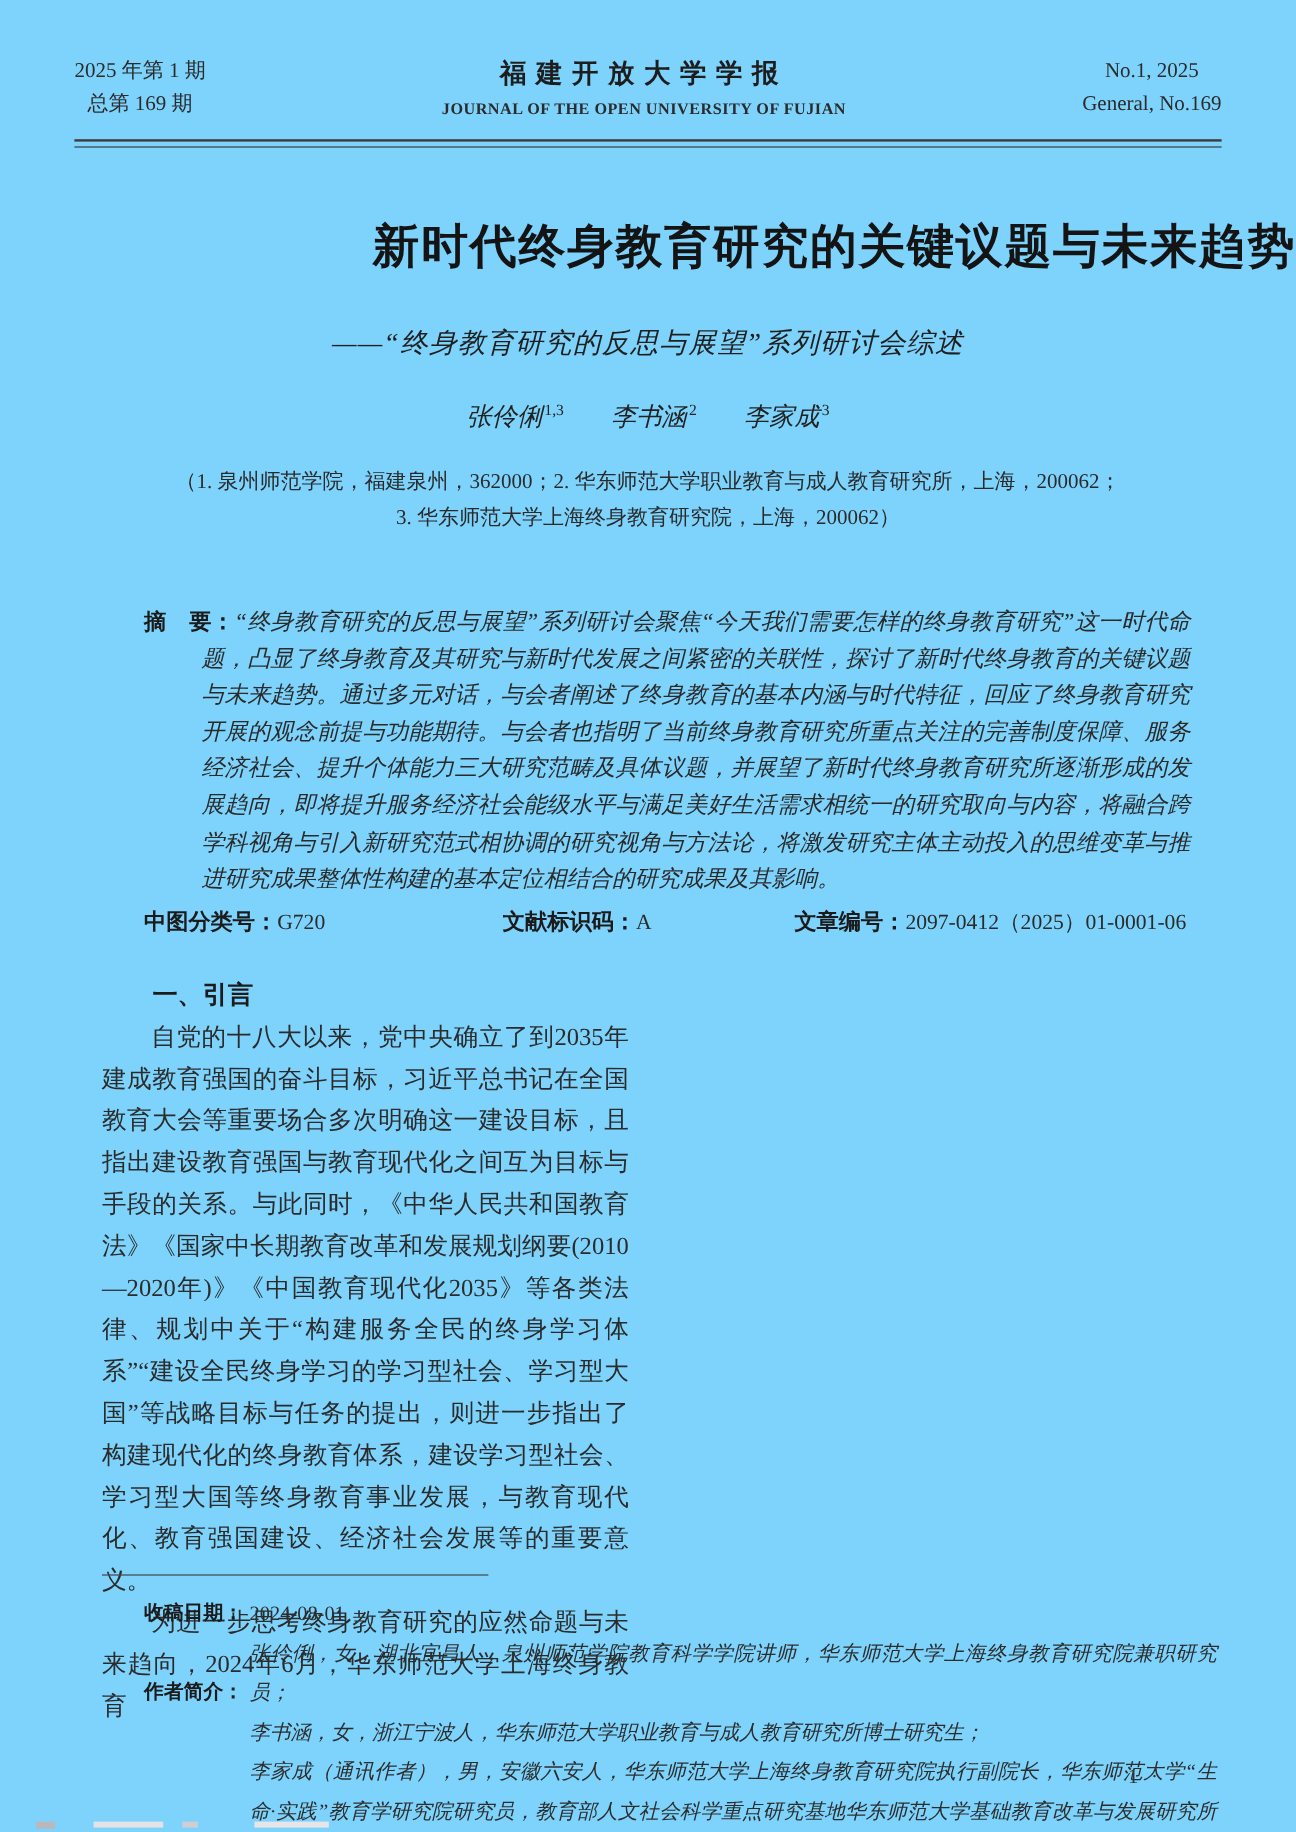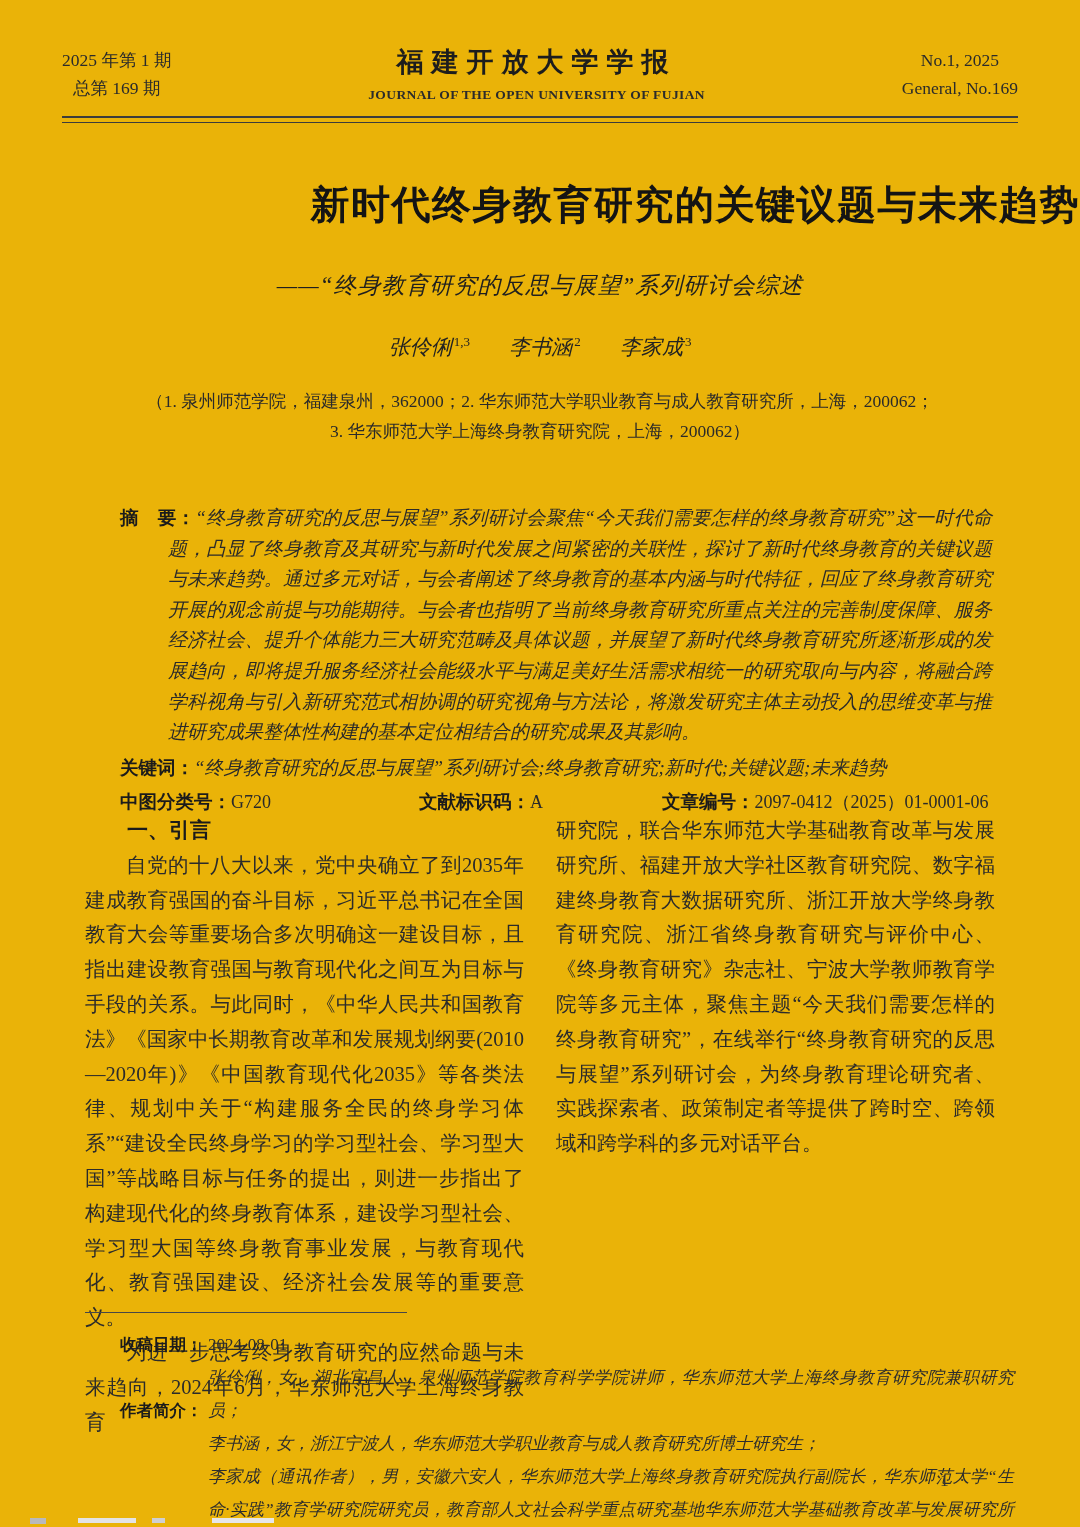--- a/index.html
+++ b/index.html
@@ -1,30 +1,30 @@
 <!DOCTYPE html>
 <html><head>
 <meta charset="utf-8">
 <style>
   html,body { margin:0; padding:0; background:#ffffff; }
   .page {
     position:relative; width:1080px; height:1527px; margin:0 auto;
-    background:#eab308; color:#262626; overflow:hidden;
+    background:#7dd3fc; color:#262626; overflow:hidden;
     font-family:"Liberation Serif","DejaVu Serif",serif;
   }
   
   .masthead {
     position:absolute; top:44px; left:62px; right:62px;
     display:flex; justify-content:space-between; align-items:center;
   }
   .mast-side { font-size:17.5px; line-height:28px; text-align:center; color:#2b2b2b; white-space:nowrap; }
   .mast-center { text-align:center; }
   .journal-cn {
     font-family:"Liberation Sans","DejaVu Sans",sans-serif;
-    font-size:27px; font-weight:700; letter-spacing:8px; color:#1d1d1d;text-align:center;
+    font-size:22px; font-weight:700; letter-spacing:8px; color:#1d1d1d;text-align:center;
   }
   .journal-en {
     margin-top:7px; font-size:13.5px; font-weight:700; letter-spacing:0.4px; color:#2b2b2b;
   }
   .double-rule {
     position:absolute; left:62px; right:62px; top:116px; height:4px;
     border-top:2.5px solid #3c3c3c; border-bottom:1.2px solid #3c3c3c;
   }
   
   .art-title {
@@ -127,38 +127,34 @@
 
   <div class="affils">
     <div>（1. 泉州师范学院，福建泉州，362000；2. 华东师范大学职业教育与成人教育研究所，上海，200062；</div>
     <div>3. 华东师范大学上海终身教育研究院，上海，200062）</div>
   </div>
 
   <div class="front-matter">
     <div class="hang abstract-para">
       <span class="blabel">摘　要：</span><span class="abstract-text">“终身教育研究的反思与展望”系列研讨会聚焦“今天我们需要怎样的终身教育研究”这一时代命题，凸显了终身教育及其研究与新时代发展之间紧密的关联性，探讨了新时代终身教育的关键议题与未来趋势。通过多元对话，与会者阐述了终身教育的基本内涵与时代特征，回应了终身教育研究开展的观念前提与功能期待。与会者也指明了当前终身教育研究所重点关注的完善制度保障、服务经济社会、提升个体能力三大研究范畴及具体议题，并展望了新时代终身教育研究所逐渐形成的发展趋向，即将提升服务经济社会能级水平与满足美好生活需求相统一的研究取向与内容，将融合跨学科视角与引入新研究范式相协调的研究视角与方法论，将激发研究主体主动投入的思维变革与推进研究成果整体性构建的基本定位相结合的研究成果及其影响。</span>
     </div>
-    <div class="hang kw-para">
-      <span class="blabel">关键词：</span><span class="kw-text">“终身教育研究的反思与展望”系列研讨会;终身教育研究;新时代;关键议题;未来趋势</span>
-    </div>
     <div class="meta-row">
       <span class="meta-item meta-1"><span class="blabel">中图分类号：</span><span class="mval">G720</span></span>
       <span class="meta-item meta-2"><span class="blabel">文献标识码：</span><span class="mval">A</span></span>
       <span class="meta-item"><span class="blabel">文章编号：</span><span class="mval">2097-0412（2025）01-0001-06</span></span>
     </div>
   </div>
 
   <div class="columns">
     <div class="col">
       <div class="col-heading">一、引言</div>
       <p class="indent">自党的十八大以来，党中央确立了到2035年建成教育强国的奋斗目标，习近平总书记在全国教育大会等重要场合多次明确这一建设目标，且指出建设教育强国与教育现代化之间互为目标与手段的关系。与此同时，《中华人民共和国教育法》《国家中长期教育改革和发展规划纲要(2010—2020年)》《中国教育现代化2035》等各类法律、规划中关于“构建服务全民的终身学习体系”“建设全民终身学习的学习型社会、学习型大国”等战略目标与任务的提出，则进一步指出了构建现代化的终身教育体系，建设学习型社会、学习型大国等终身教育事业发展，与教育现代化、教育强国建设、经济社会发展等的重要意义。</p>
       <p class="indent">为进一步思考终身教育研究的应然命题与未来趋向，2024年6月，华东师范大学上海终身教育</p>
     </div>
     <div class="col">
-      <p>研究院，联合华东师范大学基础教育改革与发展研究所、福建开放大学社区教育研究院、数字福建终身教育大数据研究所、浙江开放大学终身教育研究院、浙江省终身教育研究与评价中心、《终身教育研究》杂志社、宁波大学教师教育学院等多元主体，聚焦主题“今天我们需要怎样的终身教育研究”，在线举行“终身教育研究的反思与展望”系列研讨会，为终身教育理论研究者、实践探索者、政策制定者等提供了跨时空、跨领域和跨学科的多元对话平台。</p>
     </div>
   </div>
 
   <div class="foot-rule"></div>
   <div class="footnotes">
     <div class="fn-row">
       <span class="fn-label">收稿日期：</span>
       <span class="fn-text fn-plain">2024-08-01</span>
     </div>
     <div class="fn-row">

